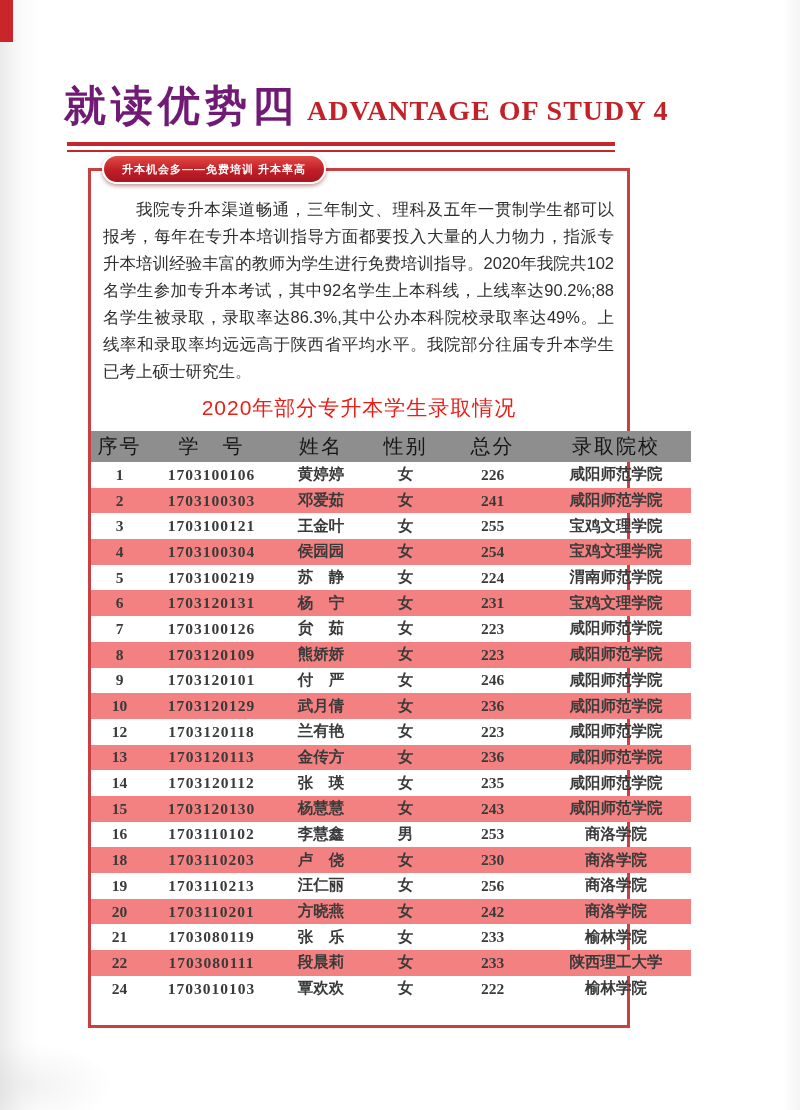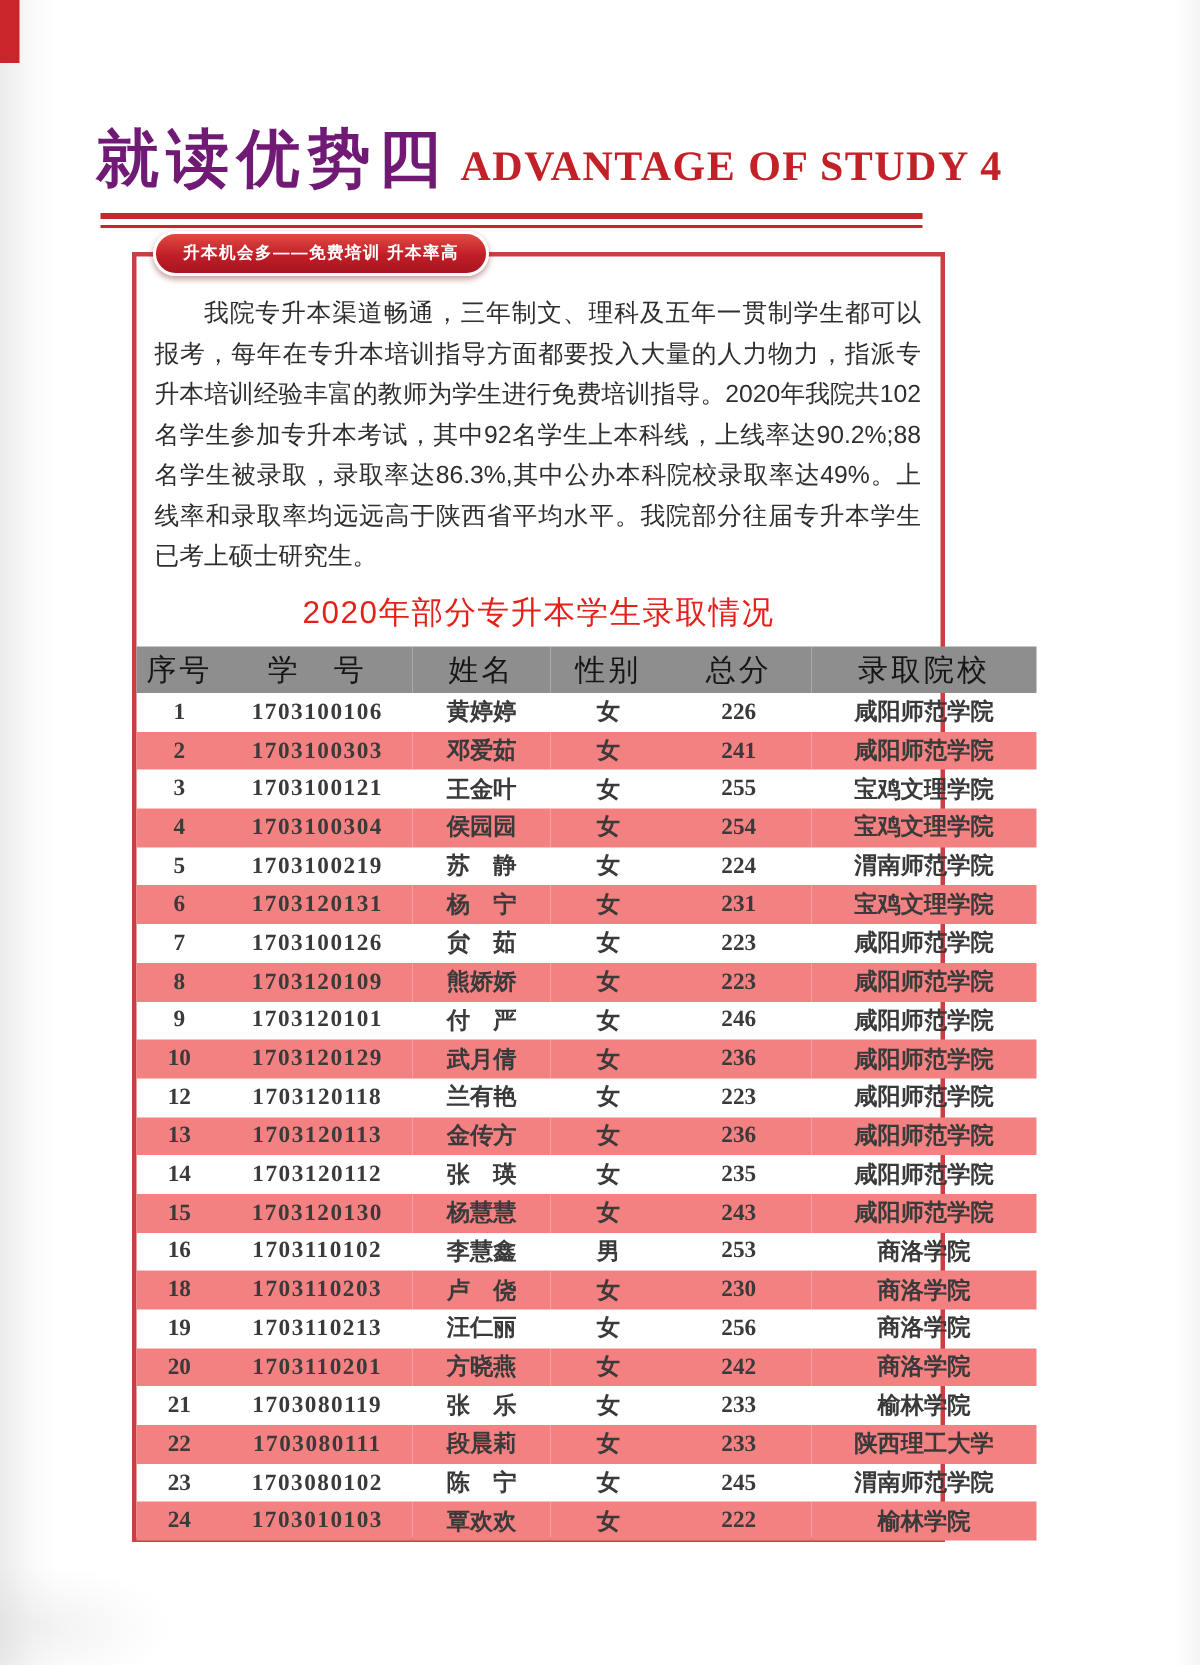--- a/index.html
+++ b/index.html
@@ -260,28 +260,20 @@
           </tr>
           <tr>
             <td class="cell-index">22</td>
             <td class="cell-student-id">1703080111</td>
             <td class="cell-name">段晨莉</td>
             <td class="cell-gender">女</td>
             <td class="cell-score">233</td>
             <td class="cell-college">陕西理工大学</td>
           </tr>
           <tr>
-            <td class="cell-index">23</td>
-            <td class="cell-student-id">1703080102</td>
-            <td class="cell-name">陈　宁</td>
-            <td class="cell-gender">女</td>
-            <td class="cell-score">245</td>
-            <td class="cell-college">渭南师范学院</td>
-          </tr>
-          <tr>
             <td class="cell-index">24</td>
             <td class="cell-student-id">1703010103</td>
             <td class="cell-name">覃欢欢</td>
             <td class="cell-gender">女</td>
             <td class="cell-score">222</td>
             <td class="cell-college">榆林学院</td>
           </tr>
         </tbody>
     </table>
   </div>

